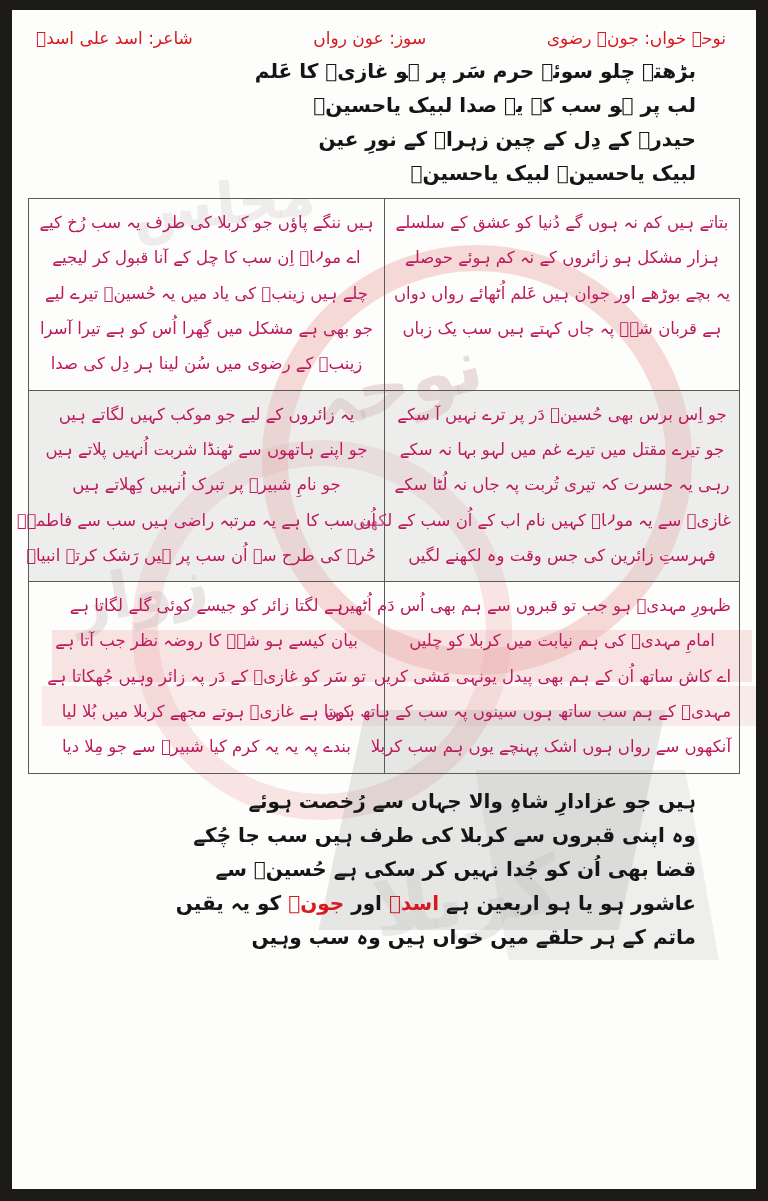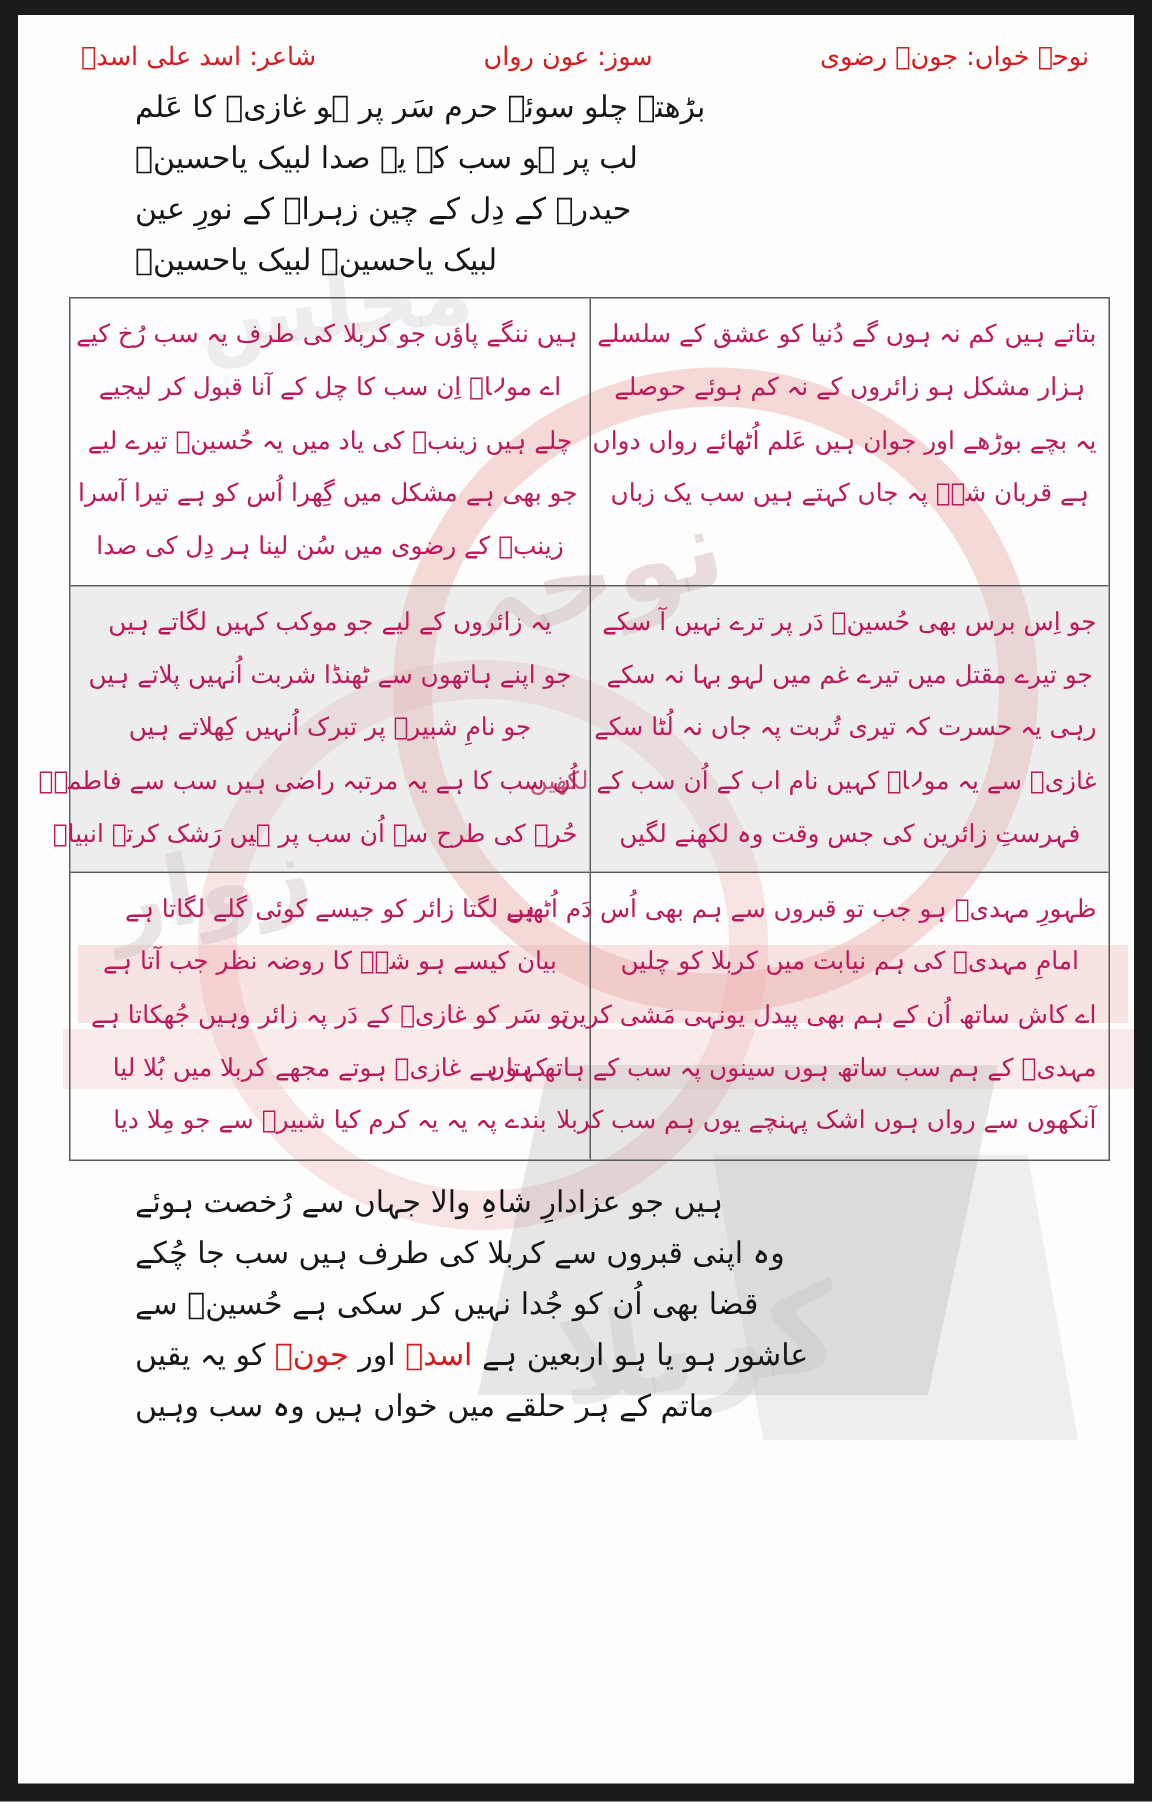--- a/index.html
+++ b/index.html
@@ -77,42 +77,43 @@
   .wm-t2 { left: 60px;  top: 545px; font-size: 64px; transform: rotate(-10deg); color: rgba(190,175,175,0.30); }
   .wm-t3 { left: 360px; top: 840px; font-size: 80px; transform: rotate(-8deg);  color: rgba(185,185,185,0.28); }
   .wm-t4 { left: 120px; top: 160px; font-size: 58px; transform: rotate(-6deg);  color: rgba(200,190,190,0.25); }
 
   
   .content {
     position: relative;
     z-index: 2;
     width: 100%;
     height: 100%;
-    padding: 6px 10px 0 28px;
+    padding: 6px 10px 0 10px;
   }
 
   
   .credits {
     display: flex;
     flex-direction: row-reverse;
     justify-content: space-between;
     align-items: baseline;
     direction: rtl;
     color: #d71920;
     font-size: 17px;
     padding: 12px 20px 2px 14px;
     font-family: "DejaVu Sans", sans-serif;
   }
   .credit-item { white-space: nowrap; }
 
   
   .verse-block {
     direction: rtl;
-    text-align: left;
+    text-align: right;
     padding: 4px 50px 0 50px;
+    font-weight: bold;
   }
   .verse-line {
     font-size: 20px;
     line-height: 1.0;
     color: #151515;
     padding: 7px 0;
     letter-spacing: 1px;
     white-space: nowrap;
   }
   .verse-line .hl {

